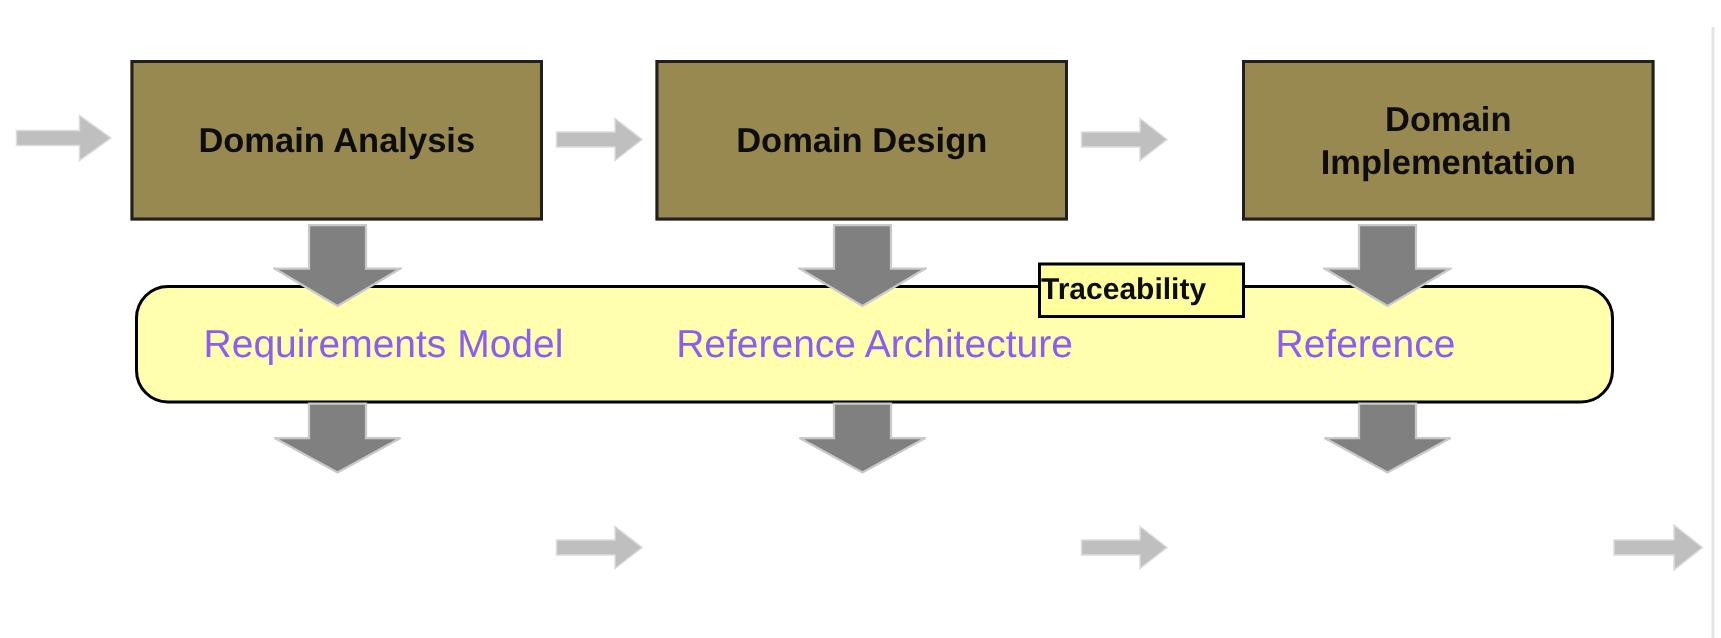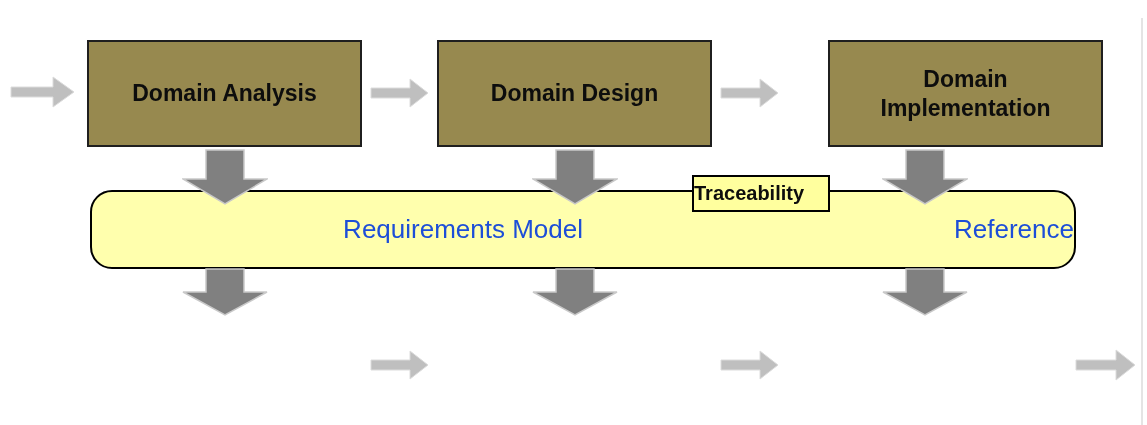--- a/index.html
+++ b/index.html
@@ -22,21 +22,21 @@
   .application{background:#C5D6A0;}
   .b-col1{left:87px;} .b-col2{left:437px;} .b-col3{left:828px;}
   .row-top{top:22px;} .row-bottom{top:293px;}
   
   .band{
     position:absolute;left:90px;top:172px;width:986px;height:79px;box-sizing:border-box;
     background:#FFFFAD;border:2px solid #000000;border-radius:22px;
     display:flex;align-items:center;z-index:1;
   }
   .band-cell{
-    flex:1 1 0;text-align:right;font-size:26px;color:#1d4ed8;
+    flex:1 1 0;text-align:center;font-size:26px;color:#8b5cf6;
   }
   .tag{
     position:absolute;left:692px;top:157px;width:138px;height:37px;box-sizing:border-box;
     background:#FFFF9E;border:2px solid #000000;display:flex;align-items:center;justify-content:flex-start;
     font-weight:bold;font-size:20px;color:#0d0d0d;z-index:3;
   }
   
   .arr{position:absolute;z-index:2;}
   .arr-h{fill:#BFBFBF;stroke:#DCDCDC;stroke-width:1;}
   .arr-v{fill:#808080;stroke:#C9C9C9;stroke-width:1.5;}
@@ -92,20 +92,21 @@
   </div>
   <div class="box domain row-top b-col2">
     <span class="label">Domain Design</span>
   </div>
   <div class="box domain row-top b-col3">
     <span class="label narrow">Domain Implementation</span>
   </div>
 
   <div class="band">
     <div class="band-cell">Requirements Model</div>
+    <div class="band-cell">Reference Architecture</div>
     <div class="band-cell">Reference</div>
   </div>
   <div class="tag">
     <span>Traceability</span>
   </div>
 
 
   <div class="page-edge"></div>
 </div>
 

